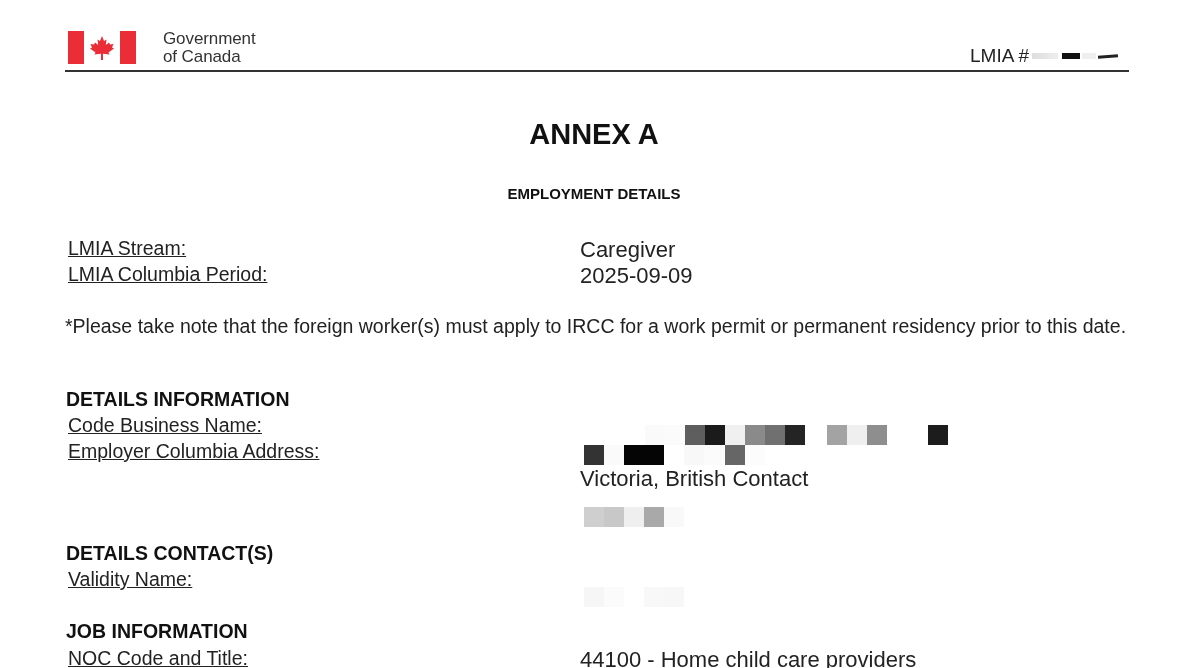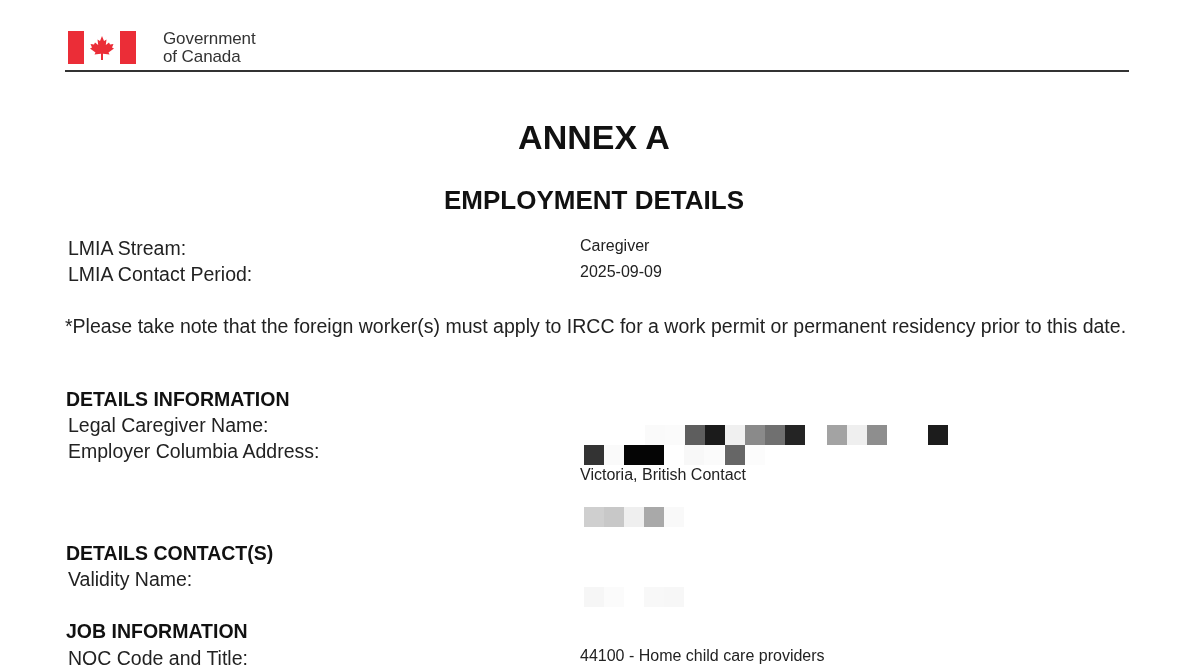--- a/index.html
+++ b/index.html
@@ -15,60 +15,67 @@
     .sig-en { left: 163px; }
     .sig-fr { left: 295px; }
     .lmia-num { position: absolute; left: 970px; top: 45px; font-size: 19px; color: #222; display: flex; align-items: center; }
     .redact-line { display: inline-block; height: 6px; margin-left: 3px; }
     .rl1 { width: 26px; background: linear-gradient(90deg,#ddd,#eee); }
     .rl2 { width: 18px; background: #111; margin-left: 4px; }
     .rl3 { width: 14px; background: #eee; margin-left: 2px; }
     .rl4 { width: 20px; height: 3px; background: #222; margin-left: 2px; transform: rotate(-4deg); }
     .rule { position: absolute; left: 65px; top: 70px; width: 1064px; height: 2px; background: #333; }
 
-    .title { position: absolute; left: 0; width: 1188px; top: 118px; text-align: center; font-size: 34px; font-weight: bold; color: #111; }
-    .subtitle { position: absolute; left: 0; width: 1188px; top: 185px; text-align: center; font-size: 26px; font-weight: bold; color: #111; }
+    .title { position: absolute; left: 0; width: 1188px; top: 118px; text-align: center; font-size: 29px; font-weight: bold; color: #111; }
+    .subtitle { position: absolute; left: 0; width: 1188px; top: 185px; text-align: center; font-size: 15px; font-weight: bold; color: #111; }
 
-    .lbl { position: absolute; left: 68px; font-size: 19.5px; color: #222; }
-    .val { position: absolute; left: 580px; font-size: 16px; color: #222; }
+    .lbl { position: absolute; left: 68px; font-size: 19.5px; color: #222; text-decoration: underline; }
+    .val { position: absolute; left: 580px; font-size: 22px; color: #222; }
     .section { position: absolute; left: 66px; font-size: 19.5px; font-weight: bold; color: #111; }
     .note { position: absolute; left: 65px; top: 314px; width: 1070px; font-size: 19.5px; line-height: 25px; color: #222; }
 
     .px { position: absolute; width: 20px; height: 20px; }
   </style>
 </head>
 <body>
 
 <div class="header">
   <div class="flag">
     <div class="bar-l"></div>
     <svg class="leaf" viewBox="0 0 28 26">
       <path d="M14 1 L16 6 L18.5 4.5 L17.8 10 L21 7.5 L22 9.5 L25.5 9 L24 12.5 L26 13.5 L20.5 17.5 L21.5 19.5 L15 18.8 L15 25 L13 25 L13 18.8 L6.5 19.5 L7.5 17.5 L2 13.5 L4 12.5 L2.5 9 L6 9.5 L7 7.5 L10.2 10 L9.5 4.5 L12 6 Z" fill="#eb2d37"></path>
     </svg>
     <div class="bar-r"></div>
   </div>
   <div class="sig sig-en">
     <div>Government</div>
     <div>of Canada</div>
   </div>
+  <div class="lmia-num">
+    <span>LMIA #</span>
+    <span class="redact-line rl1"></span>
+    <span class="redact-line rl2"></span>
+    <span class="redact-line rl3"></span>
+    <span class="redact-line rl4"></span>
+  </div>
   <div class="rule"></div>
 </div>
 
 <div class="title">ANNEX A</div>
 <div class="subtitle">EMPLOYMENT DETAILS</div>
 
 <div class="lbl" style="top:237px">LMIA Stream:</div>
 <div class="val" style="top:237px">Caregiver</div>
-<div class="lbl" style="top:263px">LMIA Contact Period:</div>
+<div class="lbl" style="top:263px">LMIA Columbia Period:</div>
 <div class="val" style="top:263px">2025-09-09</div>
 
 <div class="note">*Please take note that the foreign worker(s) must apply to IRCC for a work permit or permanent residency prior to this date.</div>
 
 <div class="section" style="top:388px">DETAILS INFORMATION</div>
-<div class="lbl" style="top:414px">Legal Caregiver Name:</div>
+<div class="lbl" style="top:414px">Code Business Name:</div>
 <div class="lbl" style="top:440px">Employer Columbia Address:</div>
 
 <div>
   <div class="px" style="left:645px;top:425px;background:#fafafa"></div>
   <div class="px" style="left:665px;top:425px;background:#fbfbfb"></div>
   <div class="px" style="left:685px;top:425px;background:#5e5e5e"></div>
   <div class="px" style="left:705px;top:425px;background:#1b1b1b"></div>
   <div class="px" style="left:725px;top:425px;background:#f0f0f0"></div>
   <div class="px" style="left:745px;top:425px;background:#8a8a8a"></div>
   <div class="px" style="left:765px;top:425px;background:#707070"></div>

